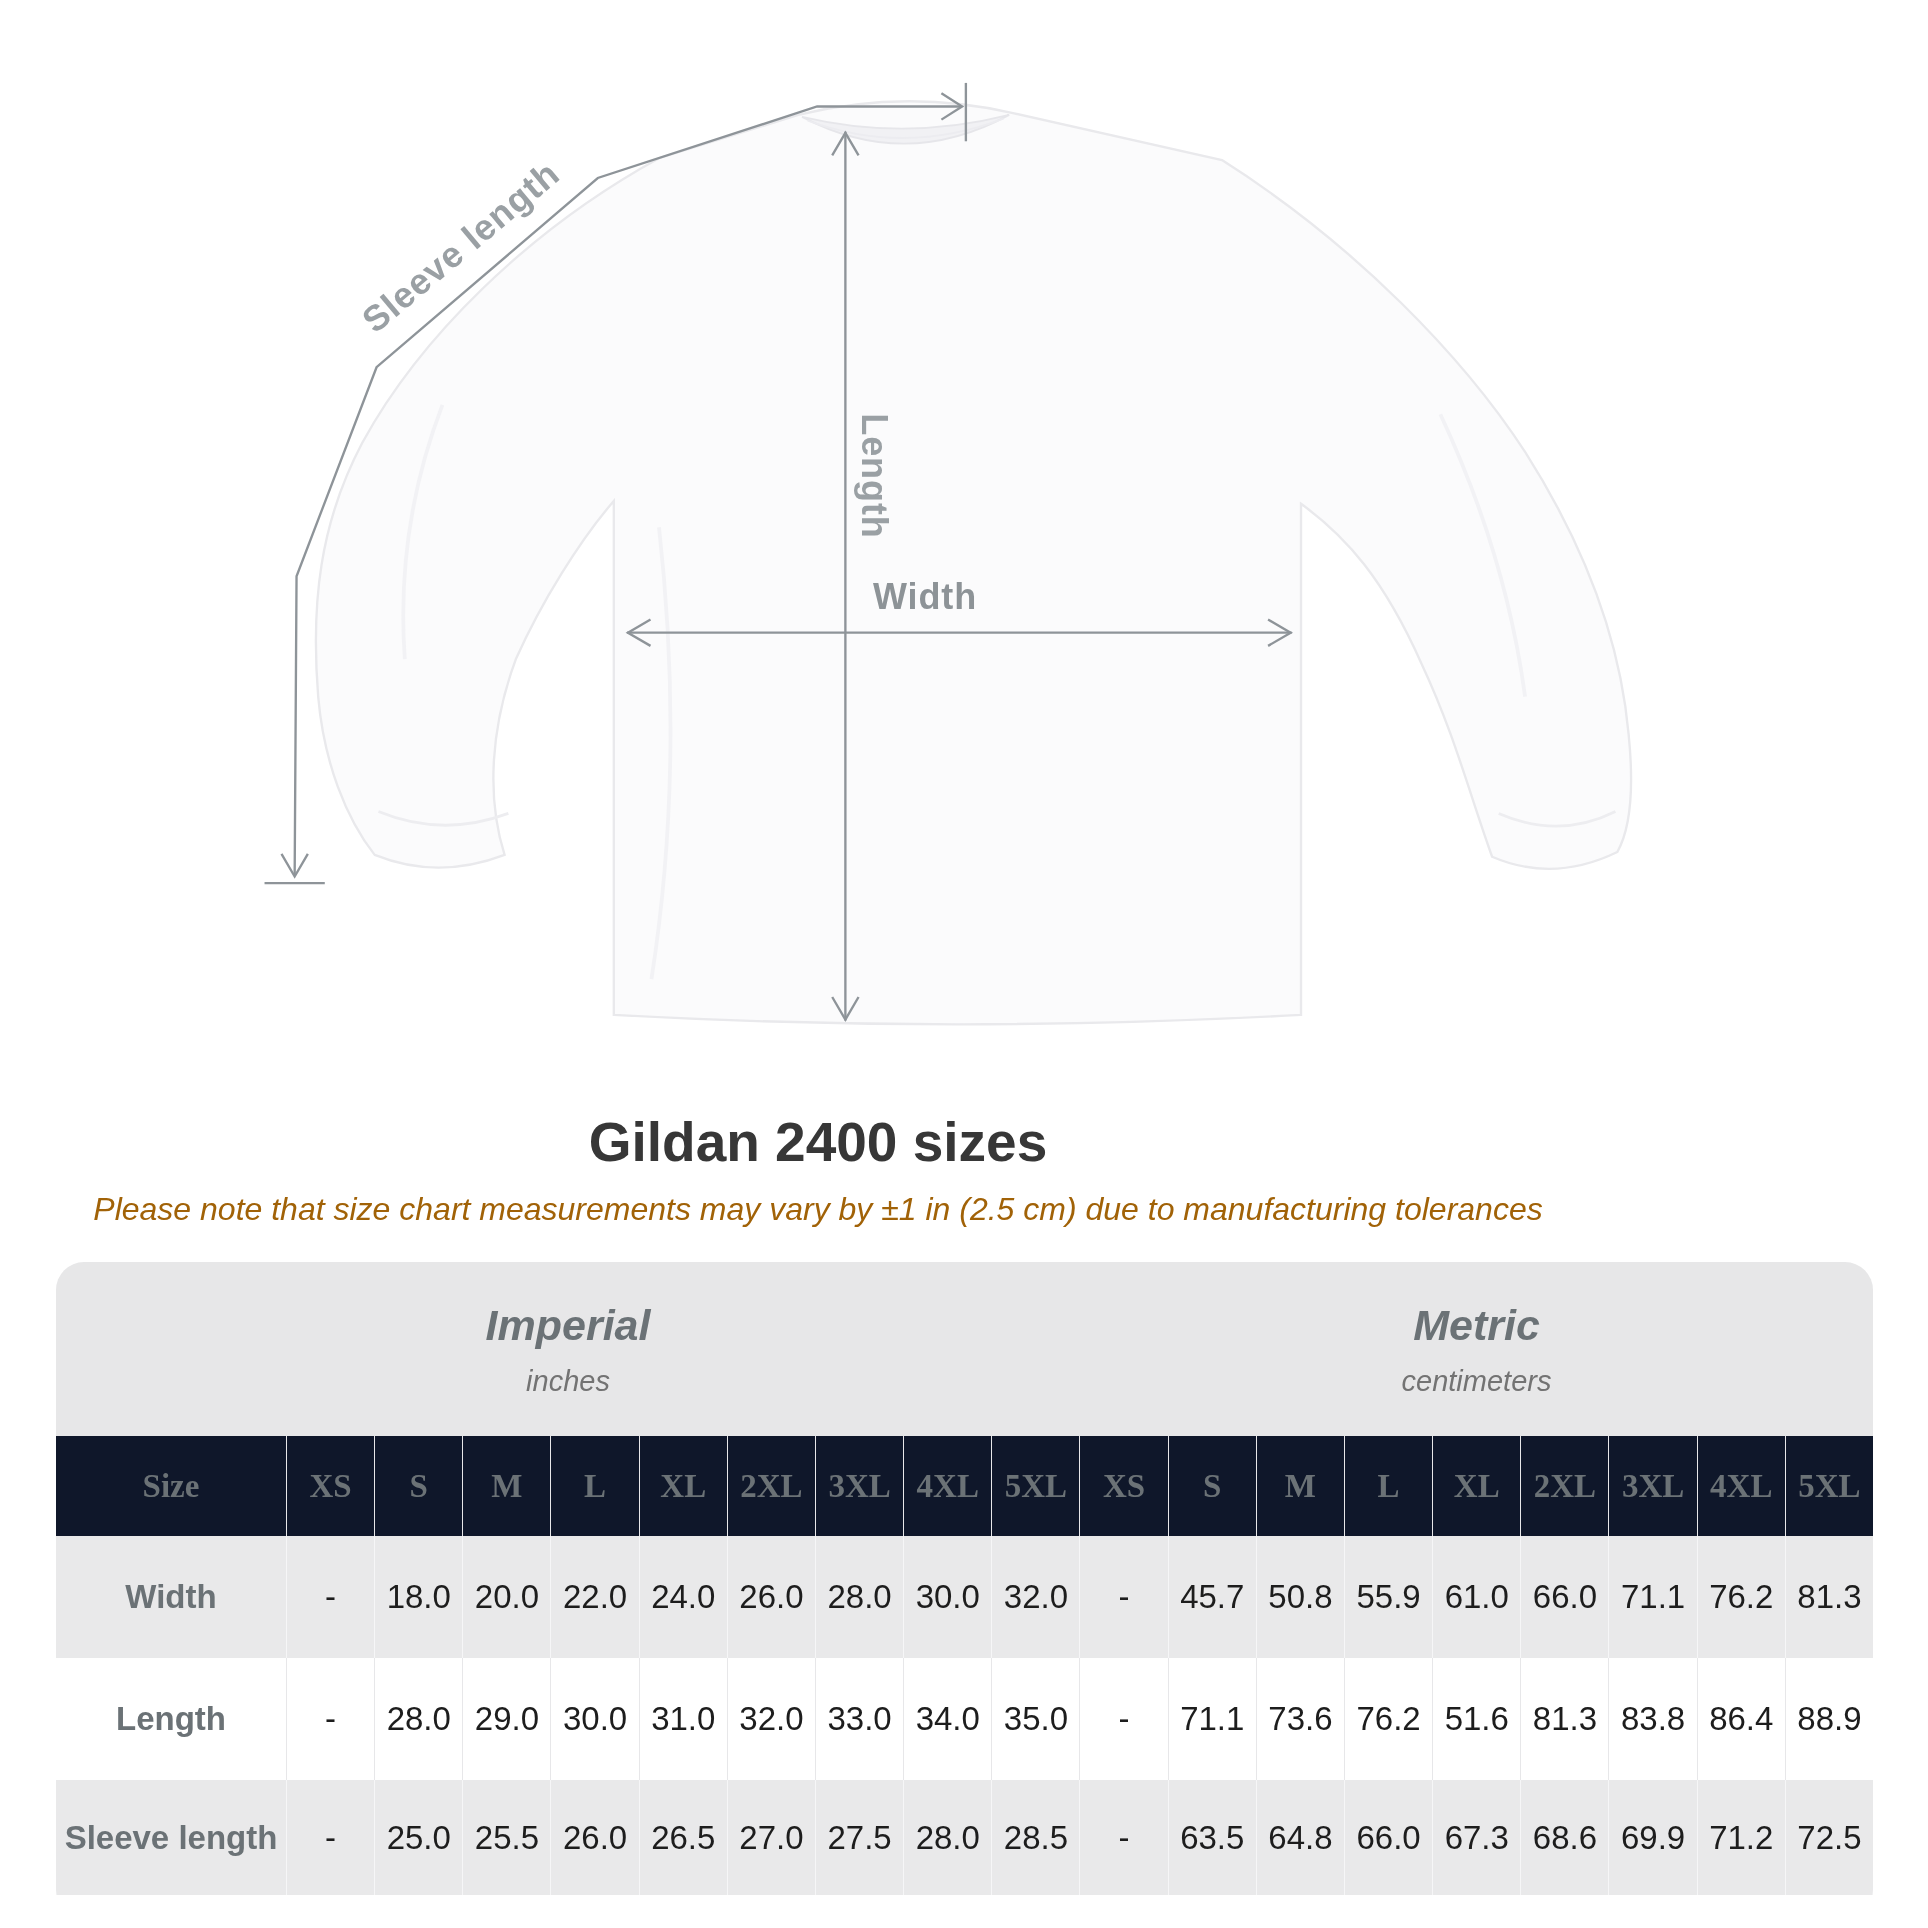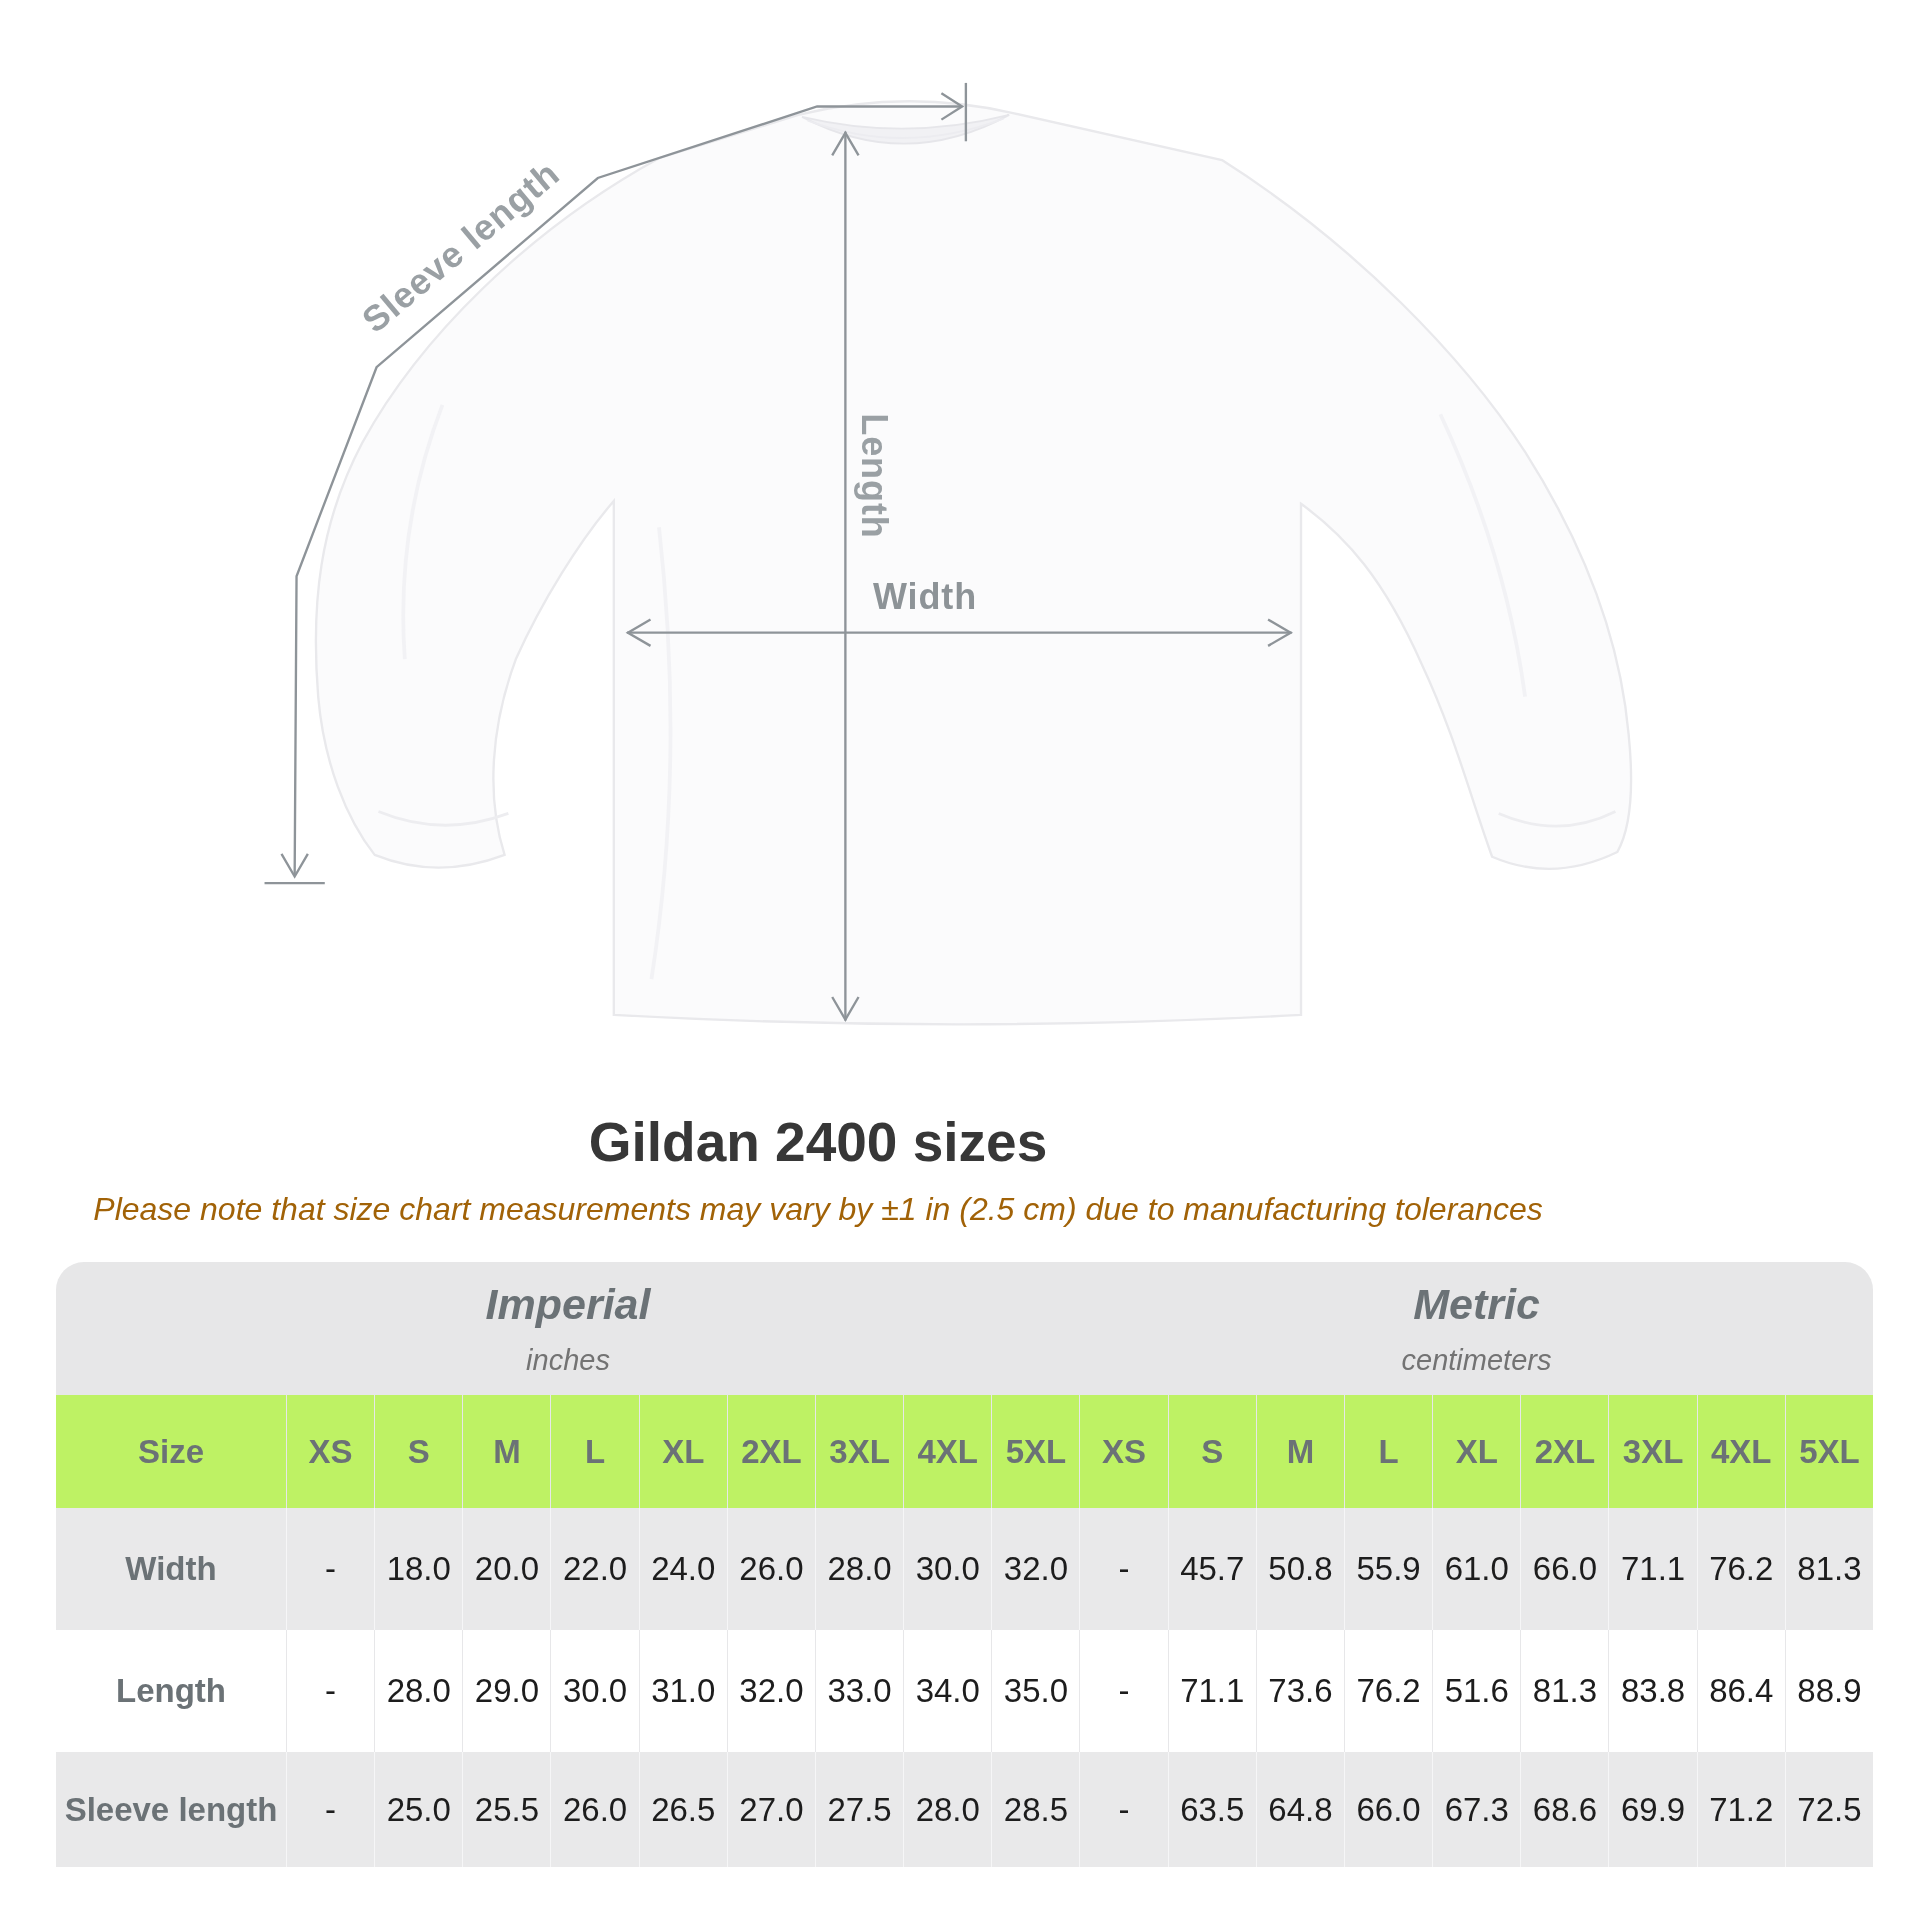--- a/index.html
+++ b/index.html
@@ -17,29 +17,29 @@
   #width-label{left:925px;top:597px;transform:translate(-50%,-50%);color:#8d9397;}
 
   
   #title-block{position:absolute;left:0;top:1111px;width:1636px;text-align:center;}
   #chart-title{font-size:55px;font-weight:bold;color:#373737;margin:0;line-height:1.15;}
   #chart-subtitle{font-size:32px;font-style:italic;color:#a16207;margin:17px 0 0 0;}
 
   
   #size-table{position:absolute;left:56px;top:1262px;width:1817px;height:656px;
               border-radius:28px;overflow:hidden;background:#ffffff;}
-  #unit-band{display:flex;height:133px;background:#e7e7e8;}
+  #unit-band{display:flex;height:174px;background:#e7e7e8;}
   .unit-group{display:flex;flex-direction:column;align-items:center;justify-content:center;}
   .unit-group.imperial{width:1024px;}
   .unit-group.metric{flex:1;}
   .unit-name{font-size:43px;font-weight:bold;font-style:italic;color:#6b7276;}
   .unit-sub{font-size:29px;font-style:italic;color:#737373;margin-top:15px;}
 
   .trow{display:grid;grid-template-columns:230px repeat(18,1fr);}
-  #column-header-row{height:113px;background:#bef264;}
+  #column-header-row{height:100px;background:#0f172a;font-family:Liberation Serif, serif;}
   .trow .cell{display:flex;align-items:center;justify-content:center;}
   .col-head,.rlabel{font-size:33px;font-weight:bold;color:#6b7276;}
   .num{font-size:33px;color:#1d1d1d;}
   .r-gray{background:#e9e9ea;height:122px;}
   .r-white{background:#ffffff;height:122px;}
   .r-last{height:115px;}
   #column-header-row .cell + .cell{border-left:1.9px solid #e7e7e9;}
   .r-white .cell + .cell{border-left:1.9px solid #e7e7e9;}
   .r-gray .cell + .cell{border-left:1.9px solid #f6f6f7;}
 </style>

